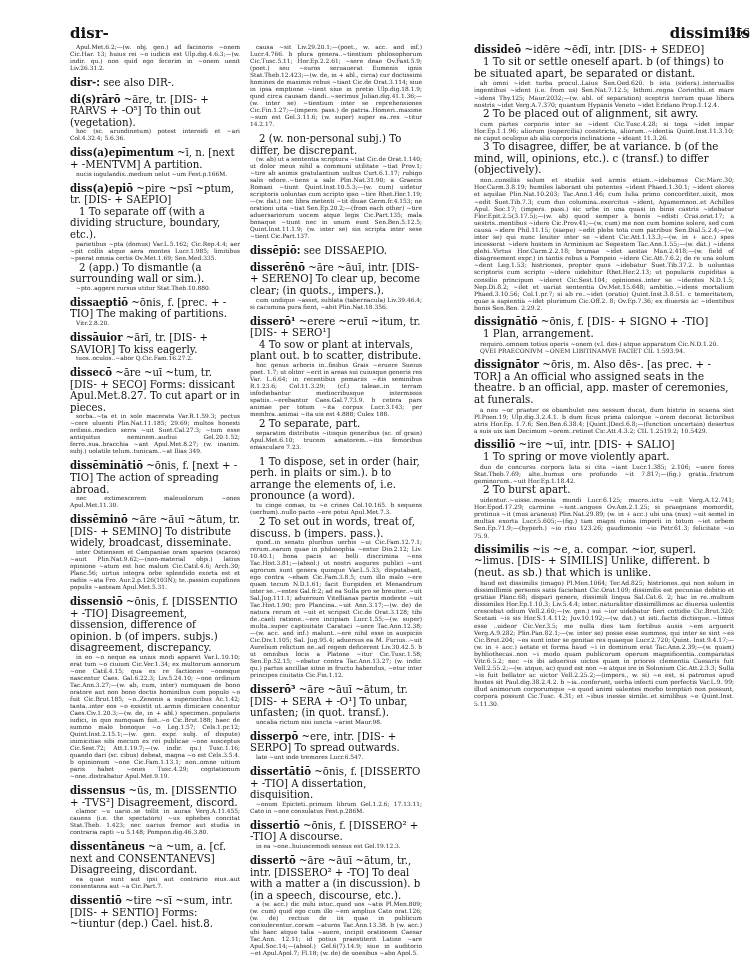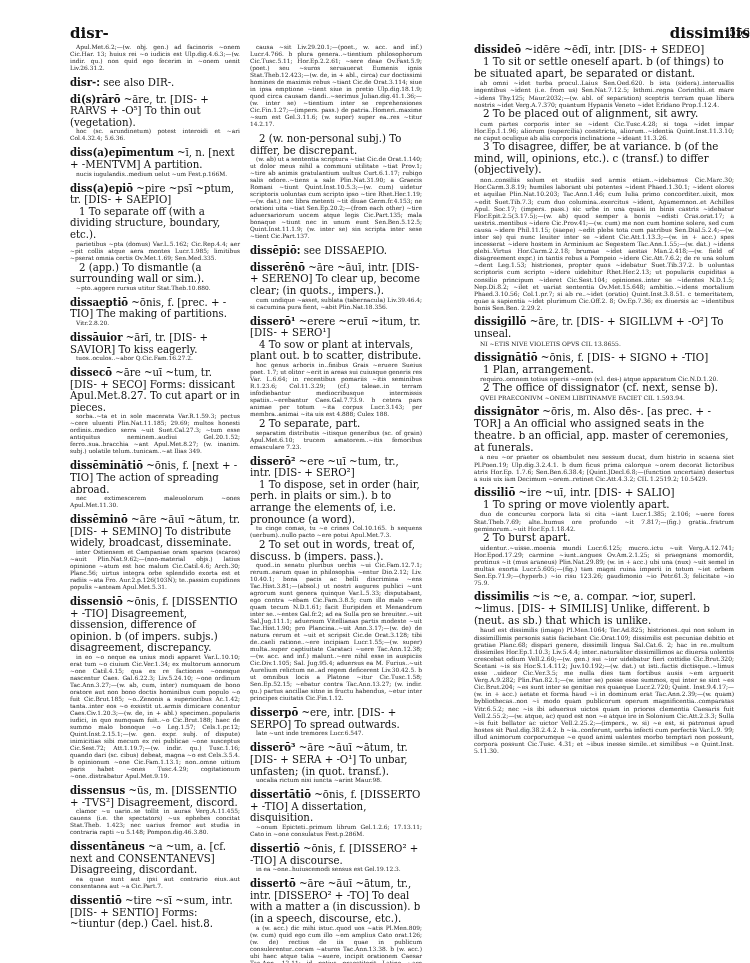--- a/index.html
+++ b/index.html
@@ -105,33 +105,32 @@
         <div class="cite">cum undique ~asset, sublata (tabernacula) Liv.39.46.4; si cacumina pura fient, ~abit Plin.Nat.18.356.</div>
       </div>
       <div class="entry">
         <div class="head"><span class="hw">disserō¹</span> <span> ~erere ~eruī ~itum, tr. [DIS- + SERO¹]</span></div>
         <div class="sense">4 To sow or plant at intervals, plant out. b to scatter, distribute.</div>
         <div class="cite">hoc genus arboris in..finibus Grais ~eruere Sueius poet. 1.7; ut olitor ~erit in areas sui cuiusque generis res Var. L.6.64; in recentibus pomariis ~itis seminibus R.1.23.6; Col.11.3.29; (cf.) taleae..in terram infodiebantur mediocribusque intermissis spatiis..~erebantur Caes.Gal.7.73.9. b cetera pars animae per totum ~ita corpus Lucr.3.143; per membra..animai ~ita uis est 4.888; Culex 188.</div>
         <div class="sense">2 To separate, part.</div>
         <div class="cite">separatim distributis ~itisque generibus (sc. of grain) Apul.Met.6.10; trucem amatorem..~itis femoribus emasculare 7.23.</div>
       </div>
       <div class="entry">
-        <div class="head"><span class="hw">disserō²</span> <span> ~ere ~uī ~tum, tr., intr. [DIS- + SERO²]</span></div>
         <div class="sense">1 To dispose, set in order (hair, perh. in plaits or sim.). b to arrange the elements of, i.e. pronounce (a word).</div>
         <div class="cite">tu cinge comas, tu ~e crines Col.10.165. b sequens (uerbum)..nullo pacto ~ere potui Apul.Met.7.3.</div>
         <div class="sense">2 To set out in words, treat of, discuss. b (impers. pass.).</div>
         <div class="cite">quod..in senatu pluribus uerbis ~ui Cic.Fam.12.7.1; rerum..earum quae in philosophia ~entur Dio.2.12; Liv. 10.40.1; bona pacis ac belli discrimina ~ens Tac.Hist.3.81;—(absol.) ut nostri augures publici ~unt agrorum sunt genera quinque Var.L.5.33; disputabant, ego contra ~ebam Cic.Fam.3.8.5; cum illo malo ~ere quam tecum N.D.1.61; facit Euripiden et Menandrum inter se..~entes Gal.fr.2; ad ea Sulla pro se breuiter..~uit Sal.Jug.111.1; aduersum Vitellianas partis modeste ~uit Tac.Hist.1.90; pro Plancina..~uit Ann.3.17;—(w. de) de natura rerum et ~uit et scripsit Cic.de Orat.3.128; tibi de..caeli ratione..~ere incipiam Lucr.1.55;—(w. super) multa..super captiuitate Carataci ~uere Tac.Ann.12.38;—(w. acc. and inf.) malunt..~ere nihil esse in auspiciis Cic.Div.1.105; Sal. Jug.95.4; aduersus ea M. Furius..~uit Aurelium relictum ne..ad regem deficerent Liv.30.42.5. b ut omnibus locis a Platone ~itur Cic.Tusc.1.58; Sen.Ep.52.15; ~ebatur contra Tac.Ann.13.27; (w. indir. qu.) partus ancillae sitne in fructu habendus, ~etur inter principes ciuitatis Cic.Fin.1.12.</div>
       </div>
       <div class="entry">
+        <div class="head"><span class="hw">disserō³</span> <span> ~āre ~āuī ~ātum, tr. [DIS- + SERA + -O¹] To unbar, unfasten; (in quot. transf.).</span></div>
+        <div class="cite">uocalia rictum nisi iuncta ~arint Maur.98.</div>
+      </div>
+      <div class="entry">
         <div class="head"><span class="hw">disserpō</span> <span> ~ere, intr. [DIS- + SERPO] To spread outwards.</span></div>
         <div class="cite">late ~unt inde tremores Lucr.6.547.</div>
-      </div>
-      <div class="entry">
-        <div class="head"><span class="hw">disserō³</span> <span> ~āre ~āuī ~ātum, tr. [DIS- + SERA + -O¹] To unbar, unfasten; (in quot. transf.).</span></div>
-        <div class="cite">uocalia rictum nisi iuncta ~arint Maur.98.</div>
       </div>
       <div class="entry">
         <div class="head"><span class="hw">dissertātiō</span> <span> ~ōnis, f. [DISSERTO + -TIO] A dissertation, disquisition.</span></div>
         <div class="cite">~onum Epicteti..primum librum Gel.1.2.6; 17.13.11; Cato in ~one consulatus Fest.p.286M.</div>
       </div>
       <div class="entry">
         <div class="head"><span class="hw">dissertiō</span> <span> ~ōnis, f. [DISSERO² + -TIO] A discourse.</span></div>
         <div class="cite">in ea ~one..huiuscemodi sensus est Gel.19.12.3.</div>
       </div>
       <div class="entry">
@@ -143,28 +142,23 @@
       <div class="entry">
         <div class="head"><span class="hw">dissideō</span> <span> ~idēre ~ēdī, intr. [DIS- + SEDEO]</span></div>
         <div class="sense">1 To sit or settle oneself apart. b (of things) to be situated apart, be separated or distant.</div>
         <div class="cite">ab omni ~idet turba procul..Laius Sen.Oed.620. b ista (sidera)..interuallis ingentibus ~ident (i.e. from us) Sen.Nat.7.12.5; Isthmi..regna Corinthii..et mare ~idens Thy.125; Maur.2032;—(w. abl. of separation) sceptris terram quae libera nostris ~idet Verg.A.7.370; quantum Hypanis Veneto ~idet Eridano Prop.1.12.4.</div>
         <div class="sense">2 To be placed out of alignment, sit awry.</div>
         <div class="cite">cum partes corporis inter se ~ident Cic.Tusc.4.28; si toga ~idet impar Hor.Ep.1.1.96; aliorum (supercilia) constricta, aliorum..~identia Quint.Inst.11.3.10; ne caput oculique ab alia corporis inclinatione ~ideant 11.3.26.</div>
         <div class="sense">3 To disagree, differ, be at variance. b (of the mind, will, opinions, etc.). c (transf.) to differ (objectively).</div>
         <div class="cite">non..consiliis solum et studiis sed armis etiam..~idebamus Cic.Marc.30; Hor.Carm.3.8.19; humiles laborant ubi potentes ~ident Phaed.1.30.1; ~ident olores et aquilae Plin.Nat.10.203; Tac.Ann.1.46; cum Iulia primo concorditer..uixit, mox ~edit Suet.Tib.7.3; cum duo columina..exercitus ~ident, Agamemnon..et Achilles Apul. Soc.17; (impers. pass.) sic urbe in una quasi in binis castris ~idebatur Flor.Epit.2.5(3.17.5);—(w. ab) quod semper a bonis ~edisti Cras.orat.17; a uestris..mentibus ~idere Cic.Prov.41;—(w. cum) me non cum homine solere, sed cum causa ~idere Phil.11.15; (saepe) ~edit plebs tota cum patribus Sen.Dial.5.2.4;—(w. inter se) qui nunc leuiter inter se ~ident Cic.Att.1.13.3;—(w. in + acc.) spes incesserat ~idere hostem in Arminium ac Segestem Tac.Ann.1.55;—(w. dat.) ~idens plebi..Virtus Hor.Carm.2.2.18; brumae ~idet aestas Man.2.418;—(w. field of disagreement expr.) in tantis rebus a Pompeio ~idere Cic.Att.7.6.2; de re una solum ~dent Leg.1.53; histriones, propter quos ~idebatur Suet.Tib.37.2. b uoluntas scriptoris cum scripto ~idere uidebitur Rhet.Her.2.13; ut popularis cupiditas a consilio principum ~ideret Cic.Sest.104; opiniones..inter se ~identes N.D.1.5; Nep.Di.8.2; ~ilet et uariat sententia Ov.Met.15.648; ambitio..~idens mortalium Phaed.3.10.56; Col.1.pr.7; si ab re..~idet (oratio) Quint.Inst.3.8.51. c temeritatem, quae a sapientia ~idet plurimum Cic.Off.2. 8; Ov.Ep.7.36; ex diuersis ac ~identibus bonis Sen.Ben. 2.29.2.</div>
       </div>
       <div class="entry">
-        <div class="head"><span class="hw">dissigillō</span> <span> ~āre, tr. [DIS- + SIGILLVM + -O²] To unseal.</span></div>
-        <div class="cite">NI ~ETIS NIVE VIOLETIS OPVS CIL 13.8655.</div>
-      </div>
-      <div class="entry">
         <div class="head"><span class="hw">dissignātiō</span> <span> ~ōnis, f. [DIS- + SIGNO + -TIO]</span></div>
         <div class="sense">1 Plan, arrangement.</div>
         <div class="cite">requiro..omnem totius operis ~onem (v.l. des-) atque apparatum Cic.N.D.1.20.</div>
-        <div class="sense">2 The office of dissignator (cf. next, sense b).</div>
         <div class="cite">QVEI PRAECONIVM ~ONEM LIBITINAMVE FACIET CIL 1.593.94.</div>
       </div>
       <div class="entry">
         <div class="head"><span class="hw">dissignātor</span> <span> ~ōris, m. Also dēs-. [as prec. + -TOR] a An official who assigned seats in the theatre. b an official, app. master of ceremonies, at funerals.</span></div>
         <div class="cite">a neu ~or praeter os obambulet neu sessum ducat, dum histrio in scaena siet Pl.Poen.19; Ulp.dig.3.2.4.1. b dum ficus prima calorque ~orem decorat lictoribus atris Hor.Ep. 1.7.6; Sen.Ben.6.38.4; [Quint.]Decl.6.8;—(function uncertain) desertus a suis uix iam Decimum ~orem..retinet Cic.Att.4.3.2; CIL 1.2519.2; 10.5429.</div>
       </div>
       <div class="entry">
         <div class="head"><span class="hw">dissiliō</span> <span> ~ire ~uī, intr. [DIS- + SALIO]</span></div>
         <div class="sense">1 To spring or move violently apart.</div>
         <div class="cite">duo de concursu corpora lata si cita ~iant Lucr.1.385; 2.106; ~uere fores Stat.Theb.7.69; alte..humus ore profundo ~it 7.817;—(fig.) gratia..fratrum geminorum..~uit Hor.Ep.1.18.42.</div>

